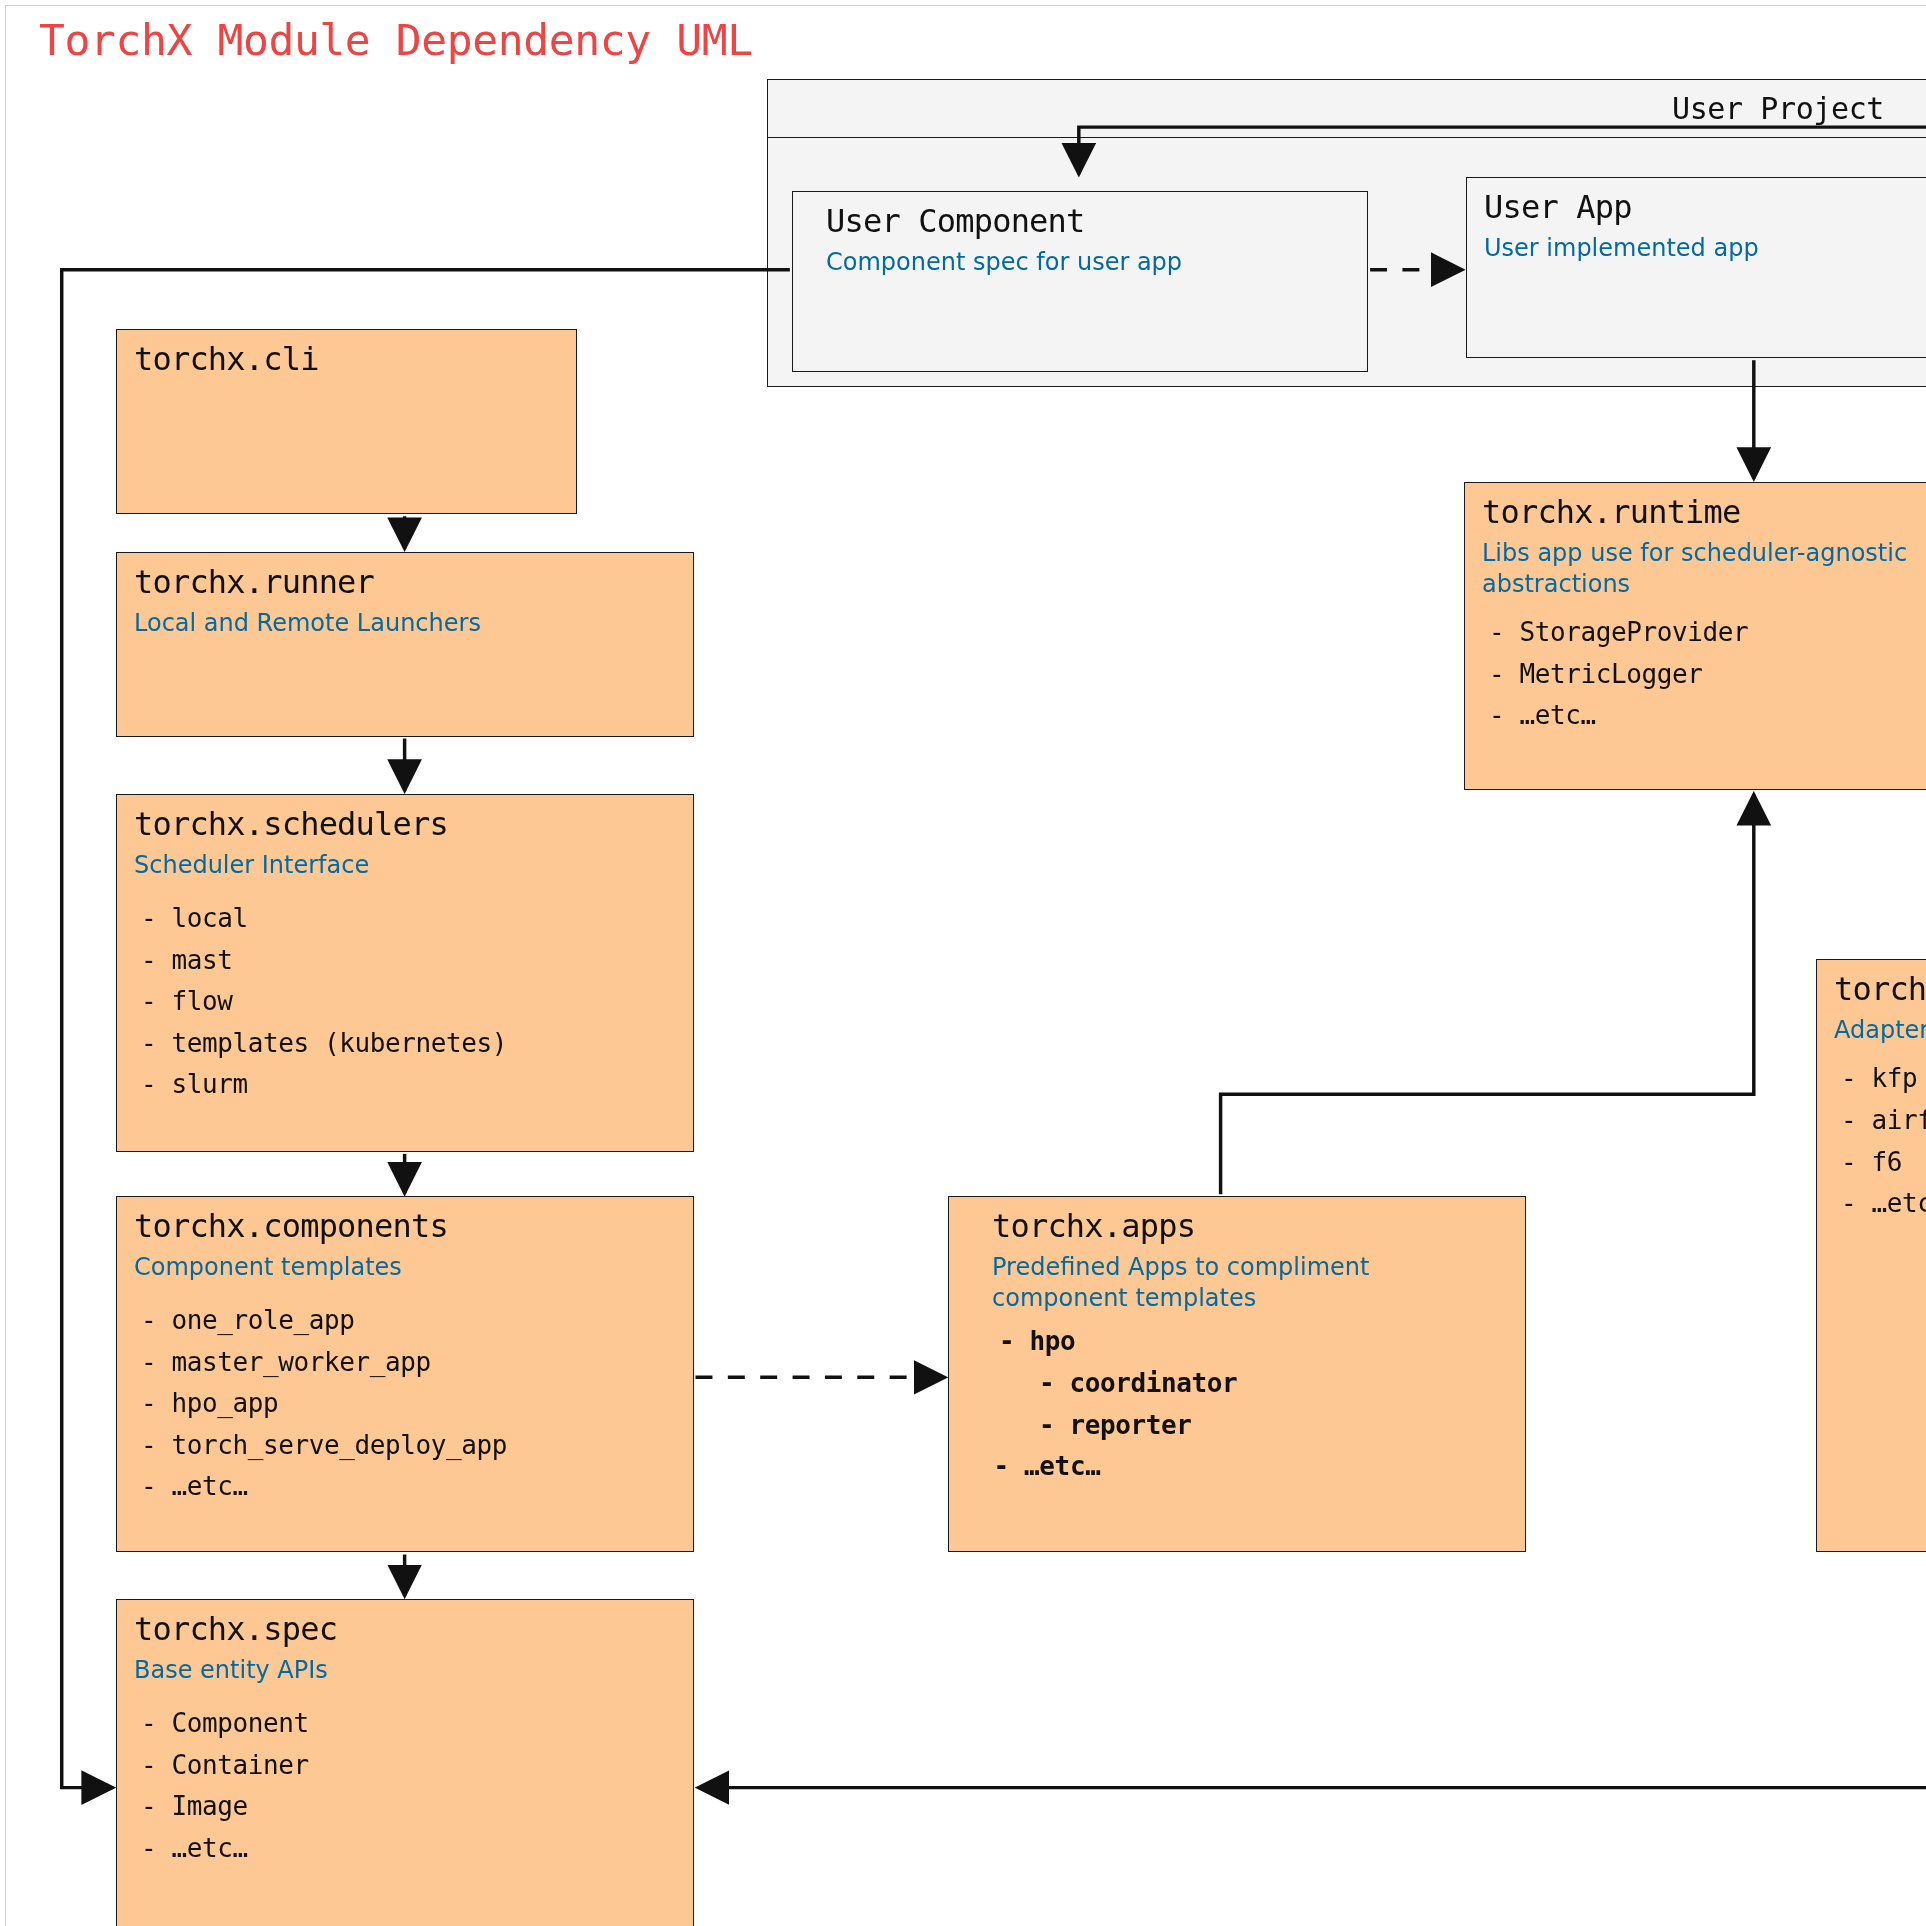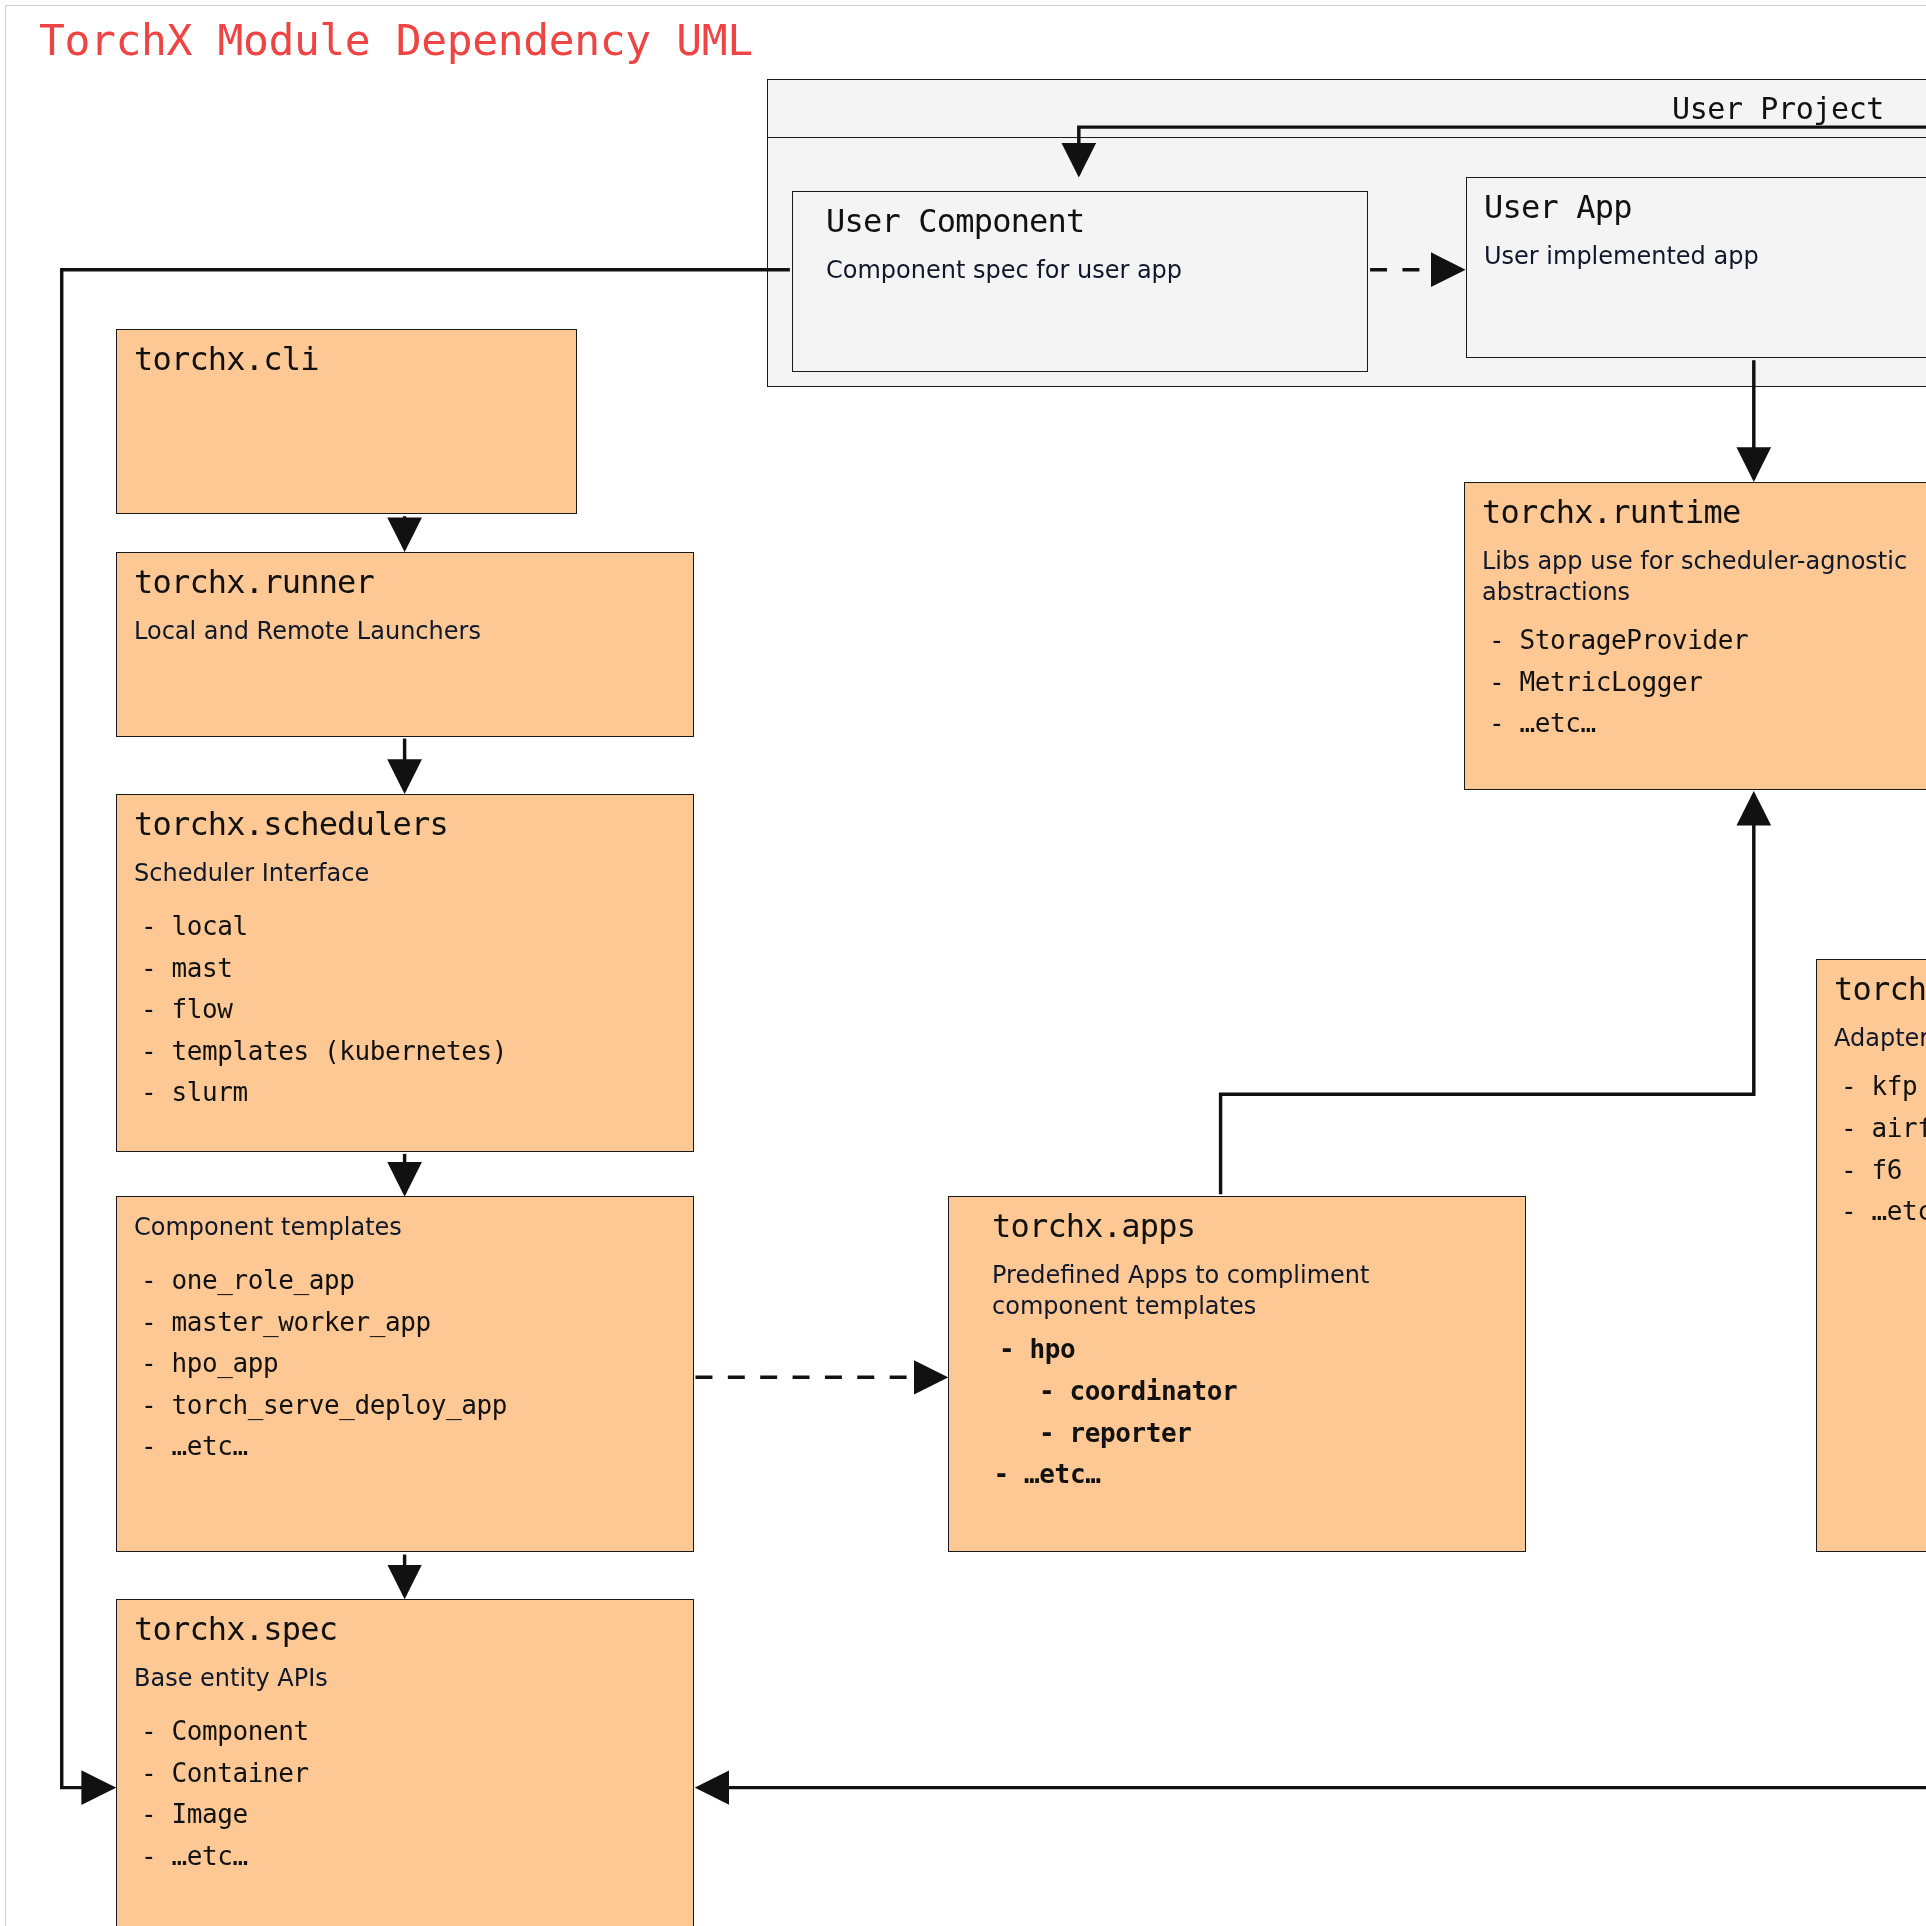--- a/index.html
+++ b/index.html
@@ -59,22 +59,22 @@
     font-family: "DejaVu Sans Mono", monospace;
     font-size: 32px;
     color: #111111;
     white-space: nowrap;
     letter-spacing: -0.8px;
     margin: 10px 0 0 17px;
   }
   .node-sub {
     font-family: "DejaVu Sans", sans-serif;
     font-size: 24px;
-    color: #0f172a;
-    margin: 15px 0 0 17px;
+    color: #0369a1;
+    margin: 7px 0 0 17px;
     line-height: 1.28;
     max-width: 92%;
   }
   .node-list {
     list-style: none;
     margin: 22.3px 0 0 0;
     padding: 0 0 0 24px;
     font-family: "DejaVu Sans Mono", monospace;
     font-size: 26px;
     color: #111111;
@@ -151,20 +151,21 @@
     <ul class="node-list">
       <li>- local</li>
       <li>- mast</li>
       <li>- flow</li>
       <li>- templates (kubernetes)</li>
       <li>- slurm</li>
     </ul>
   </div>
 
   <div class="node torchx" style="left:116px; top:1196px; width:578px; height:356px;">
+    <div class="node-title">torchx.components</div>
     <div class="node-sub">Component templates</div>
     <ul class="node-list">
       <li>- one_role_app</li>
       <li>- master_worker_app</li>
       <li>- hpo_app</li>
       <li>- torch_serve_deploy_app</li>
       <li>- …etc…</li>
     </ul>
   </div>
 

